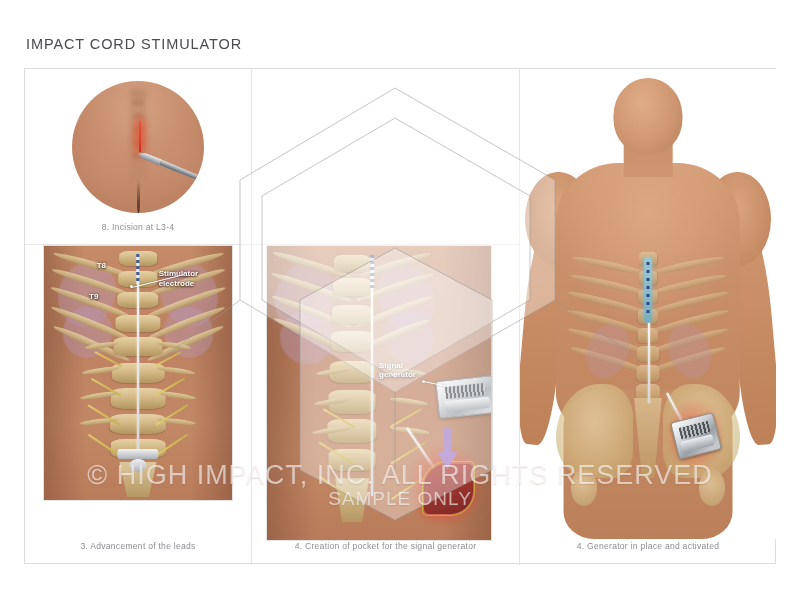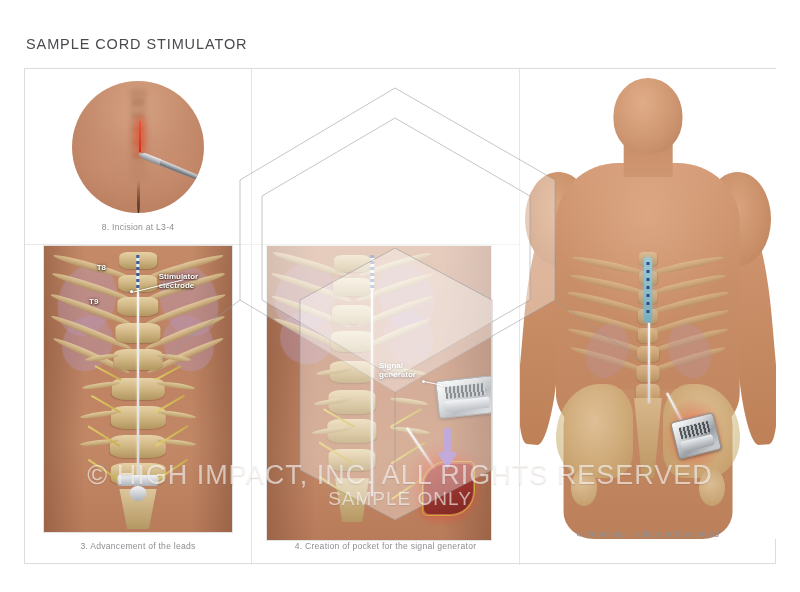--- a/index.html
+++ b/index.html
@@ -482,21 +482,21 @@
   }
   #wm-shape polygon, #wm-shape path, #wm-shape line {
     fill: rgba(255,255,255,.34);
     stroke: rgba(150,150,150,.55);
     stroke-width: 1;
   }
 </style>
 </head>
 <body>
 
-<div id="board-title">SAMPLE CORD STIMULATOR</div>
+<div id="board-title">IMPACT CORD STIMULATOR</div>
 
 <div id="plate-frame">
 
   <div class="v-sep" style="left:226px; top:0; height:175px;"></div>
   <div class="h-sep" style="left:0; top:175px; width:494px;"></div>
   <div class="v-sep" style="left:494px; top:0; height:496px;"></div>
   <div class="v-sep" style="left:226px; top:175px; height:321px;"></div>
 
   <div class="panel" style="left:0; top:0; width:226px; height:175px;">
     <div class="panel-art" style="height:150px;">
@@ -515,21 +515,21 @@
           <div class="scalpel-blade"></div>
           <div class="scalpel-handle"></div>
         </div>
       </div>
     </div>
     <div class="panel-caption" style="bottom:12px;">8. Incision at L3-4</div>
   </div>
 
 
   <div class="panel" style="left:0; top:176px; width:226px; height:320px;">
-    <div class="panel-art framed" style="left:18px; top:0; width:190px; height:288px;">
+    <div class="panel-art framed" style="left:18px; top:0; width:190px; height:256px;">
       <div class="torso-bg"></div>
       <div class="flank-shade-l"></div>
       <div class="flank-shade-r"></div>
 
       <div class="muscle-band" style="left:8%; top:6%; width:30%; height:26%; transform:rotate(22deg);"></div>
       <div class="muscle-band" style="right:8%; top:6%; width:30%; height:26%; transform:rotate(-22deg);"></div>
       <div class="muscle-band" style="left:10%; top:24%; width:26%; height:20%; transform:rotate(26deg);"></div>
       <div class="muscle-band" style="right:10%; top:24%; width:26%; height:20%; transform:rotate(-26deg);"></div>
 
       <div class="rib" style="left:4%;  top:6%;  width:42%; transform:rotate(16deg);"></div>
@@ -704,21 +704,21 @@
         <div class="lead-wire" style="top:54%; height:17%; left:50.5%;"></div>
         <div class="lead-wire" style="left:57%; top:69%; height:10%; transform:rotate(-28deg); transform-origin:top center;"></div>
 
         <div class="glow-red" style="left:56%; top:70%; width:24%; height:16%;"></div>
         <div class="generator" style="left:60%; top:74%; width:17%; height:8%; transform:rotate(-14deg);">
           <div class="gen-ports"></div>
           <div class="gen-body"></div>
         </div>
       </div>
     </div>
-    <div class="panel-caption" style="bottom:26px;margin-top:20px;">4. Generator in place and activated</div>
+    <div class="panel-caption" style="bottom:14px;margin-top:20px;">4. Generator in place and activated</div>
   </div>
 
 </div>
 
 <div id="watermark-layer">
   <svg id="wm-shape" viewBox="0 0 800 592">
     <polygon points="240,300 240,180 395,88 555,180 555,300 395,392" fill="rgba(255,255,255,0.30)" stroke="rgba(140,140,140,0.55)" stroke-width="1"></polygon>
     <polygon points="262,300 262,196 395,118 530,196 530,300 395,378" fill="none" stroke="rgba(140,140,140,0.45)" stroke-width="1"></polygon>
     <polygon points="300,392 300,300 395,248 492,300 492,470 395,520 300,470" fill="rgba(255,255,255,0.26)" stroke="rgba(140,140,140,0.45)" stroke-width="1"></polygon>
     <line x1="240" y1="300" x2="160" y2="360" stroke="rgba(150,150,150,0.40)" stroke-width="1"></line>

